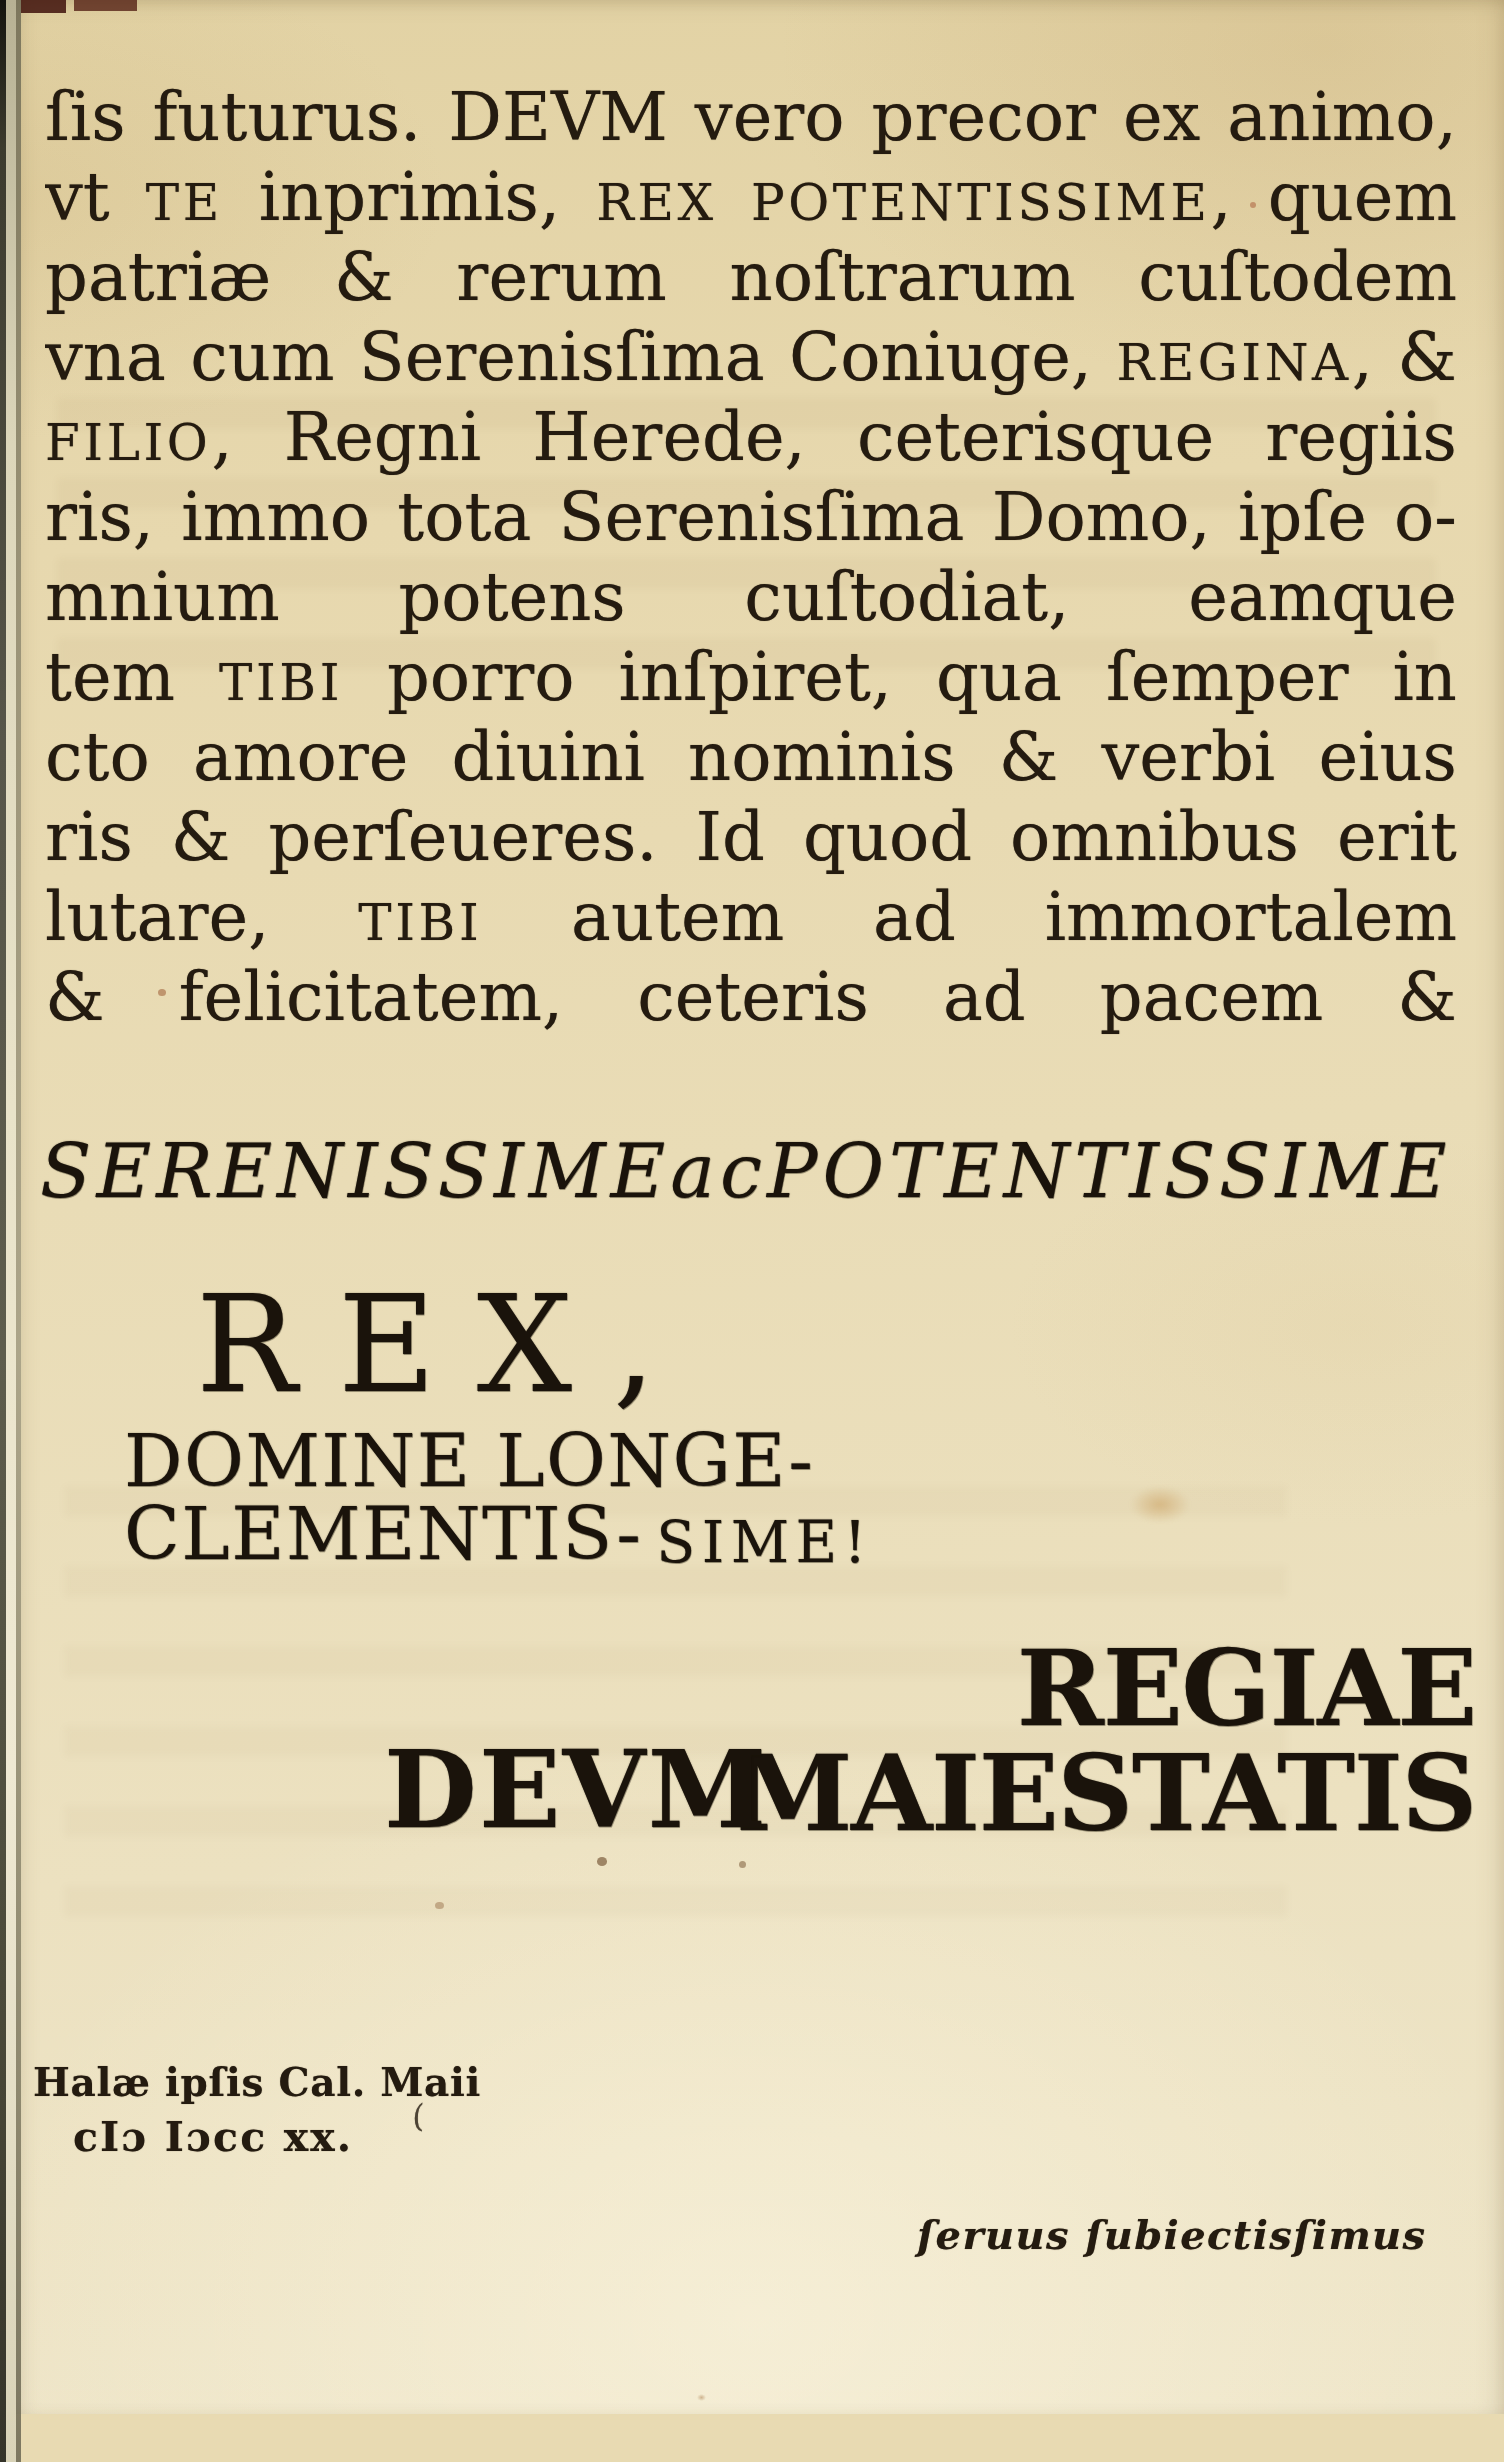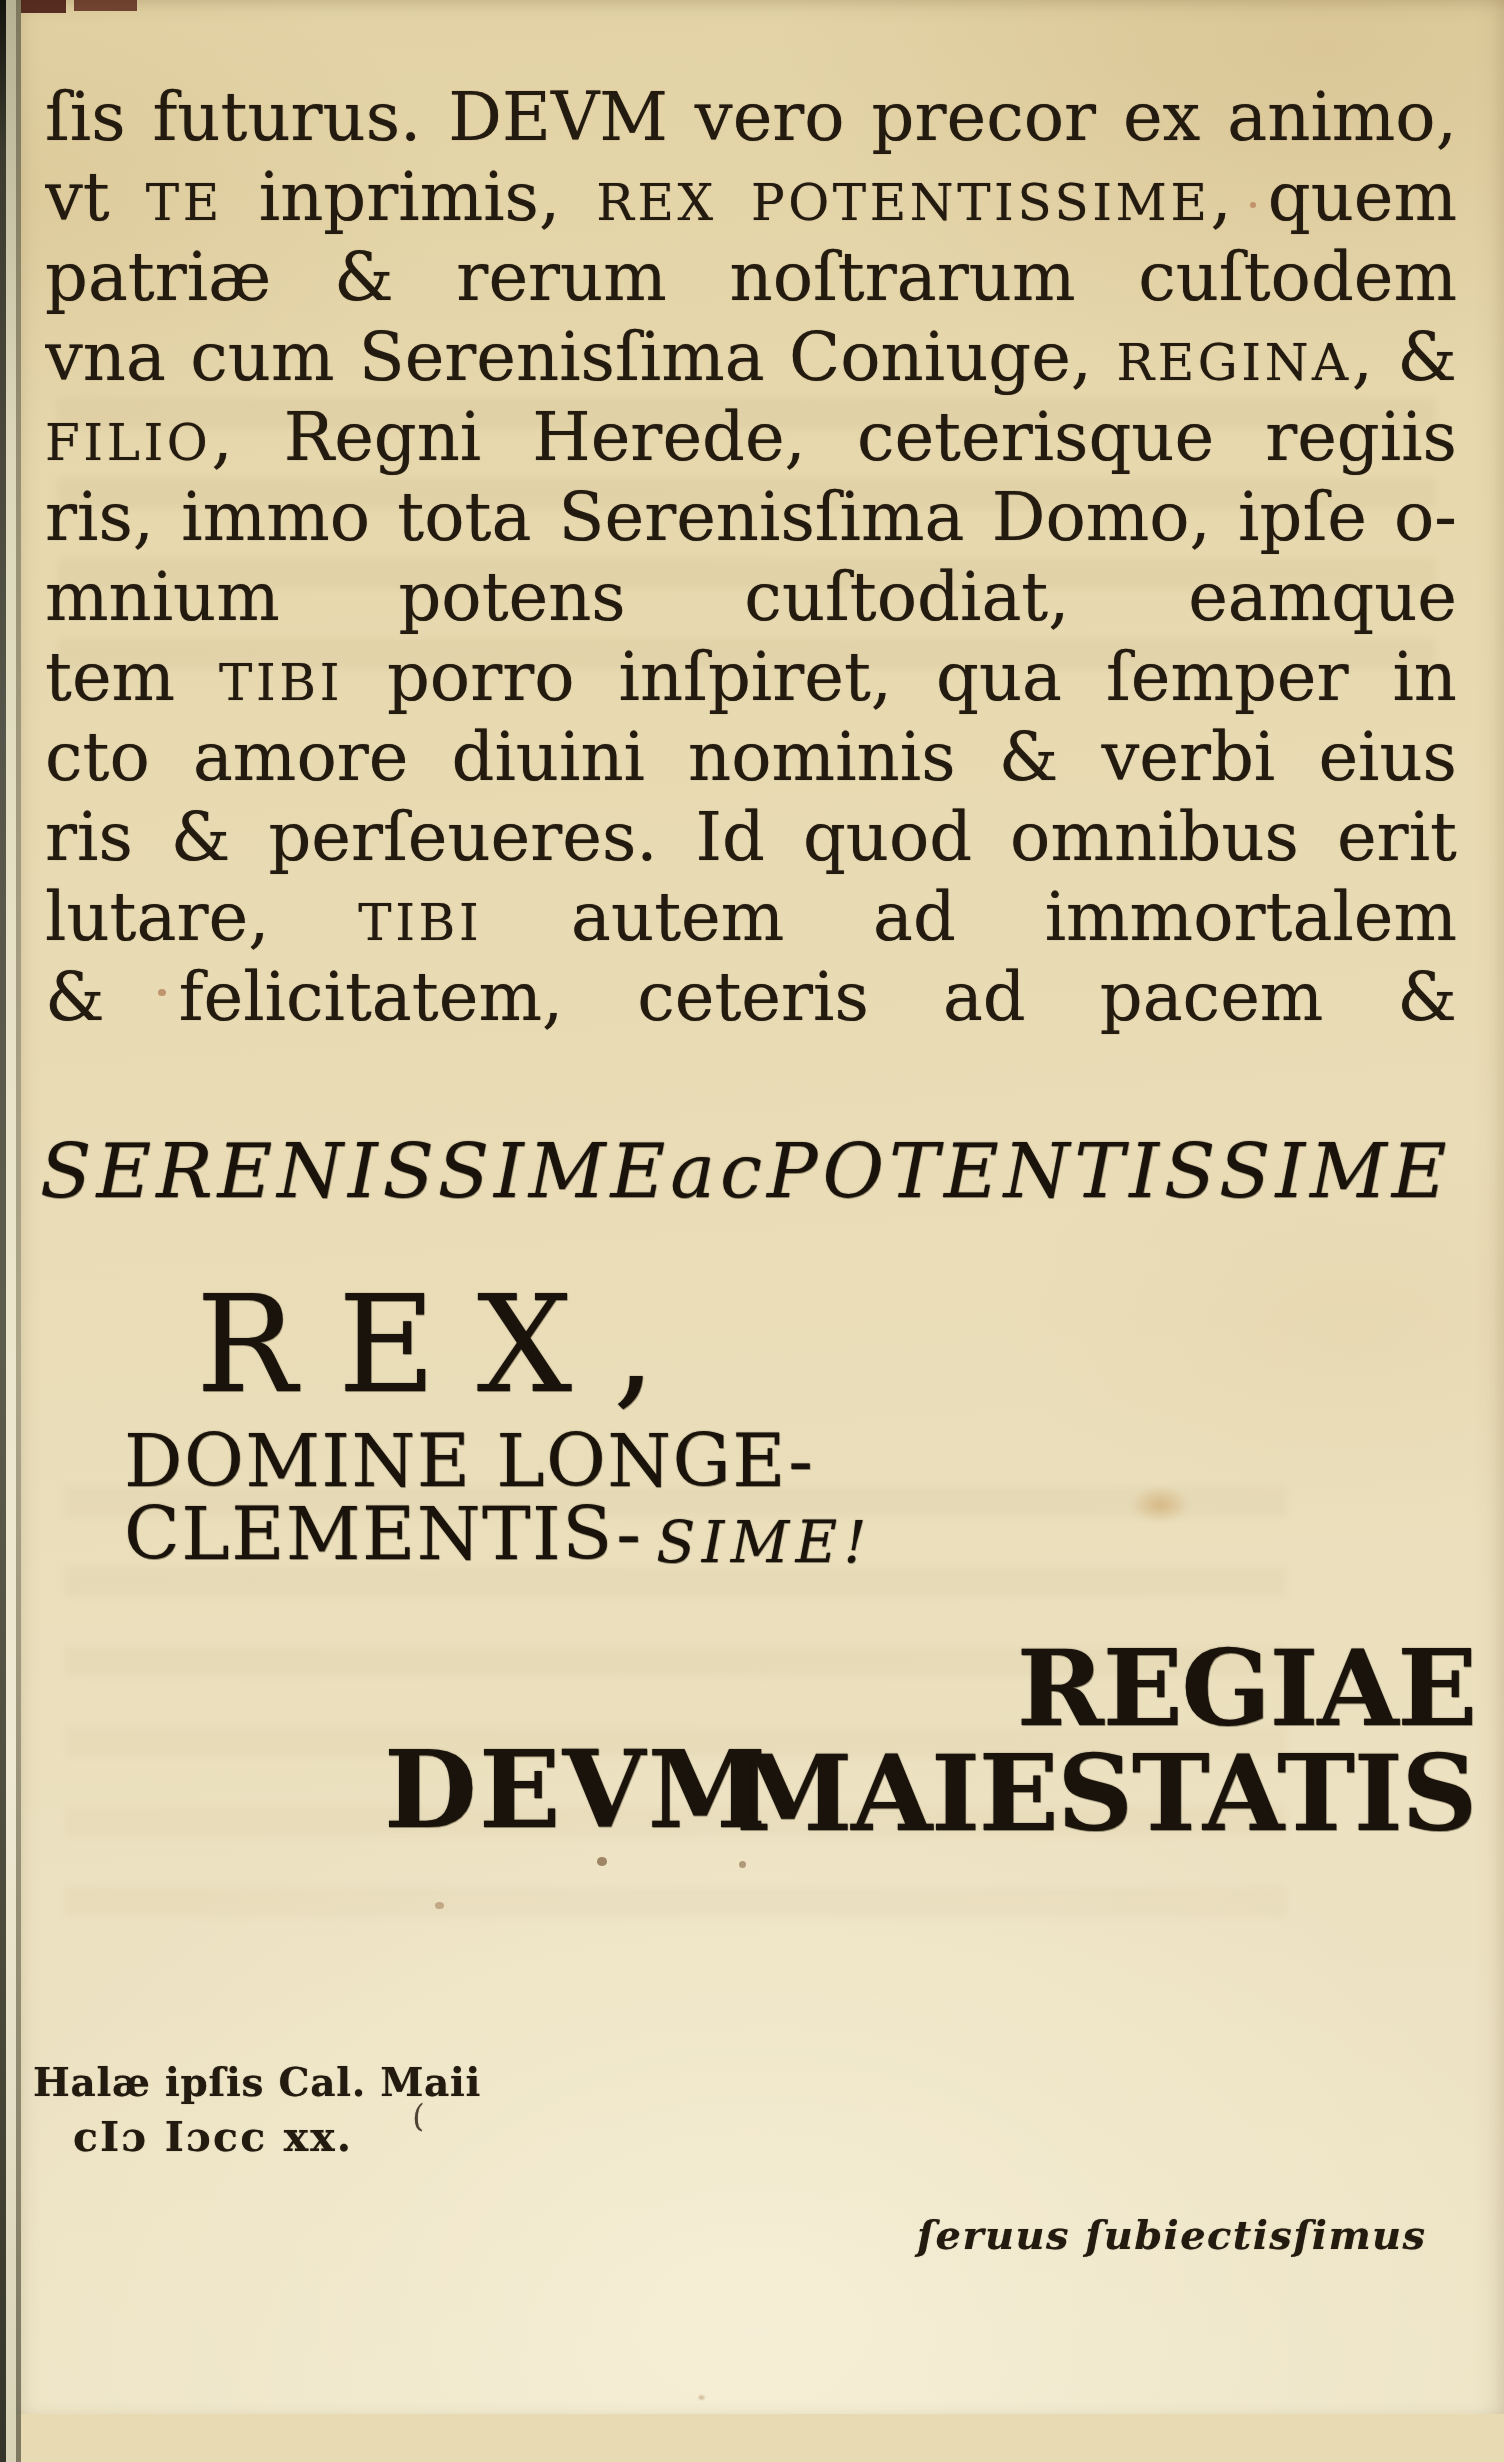--- a/index.html
+++ b/index.html
@@ -35,21 +35,21 @@
   
   .bodyblock{position:absolute;left:45px;top:77px;width:1412px;}
   .bl{height:80px;line-height:80px;font-size:67px;text-align:justify;overflow:hidden;word-spacing:2.1px;}
   .bl::after{content:"";display:inline-block;width:100%;height:0;}
   .rc{font-size:50px;letter-spacing:3.6px;}
   
   .ser{position:absolute;left:40px;top:1127px;width:1420px;display:flex;
        align-items:baseline;font-style:italic;font-size:75px;letter-spacing:5px;}
   .rex{position:absolute;left:196px;top:1278px;font-size:134px;letter-spacing:41px;line-height:1;}
   .domine{position:absolute;left:124px;top:1424px;width:1191px;text-align:left;font-size:73px;letter-spacing:1.4px;line-height:1;}
-  .sime{position:absolute;left:409px;top:1514px;width:711px;text-align:center;font-size:57px;letter-spacing:6.4px;line-height:1;font-style:italic;}
+  .sime{position:absolute;left:409px;top:1514px;width:711px;text-align:center;font-size:57px;letter-spacing:6.4px;line-height:1;}
   .regiae{position:absolute;left:270px;top:1636px;width:1206px;text-align:right;font-size:105px;font-weight:700;letter-spacing:-1.4px;line-height:1;}
   .tvae{position:absolute;left:384px;top:1736px;width:370px;text-align:center;font-size:107px;font-weight:700;letter-spacing:2.1px;line-height:1;}
   
   .date1{position:absolute;left:33px;top:2059px;font-size:39px;font-weight:700;letter-spacing:0.7px;}
   .date2{position:absolute;left:73px;top:2113px;font-size:41px;font-weight:700;letter-spacing:2.1px;}
   .datemark{position:absolute;left:412px;top:2098px;font-size:31px;font-style:italic;opacity:.8;transform:rotate(-10deg);}
   
   .sigrole{position:absolute;left:873px;top:2211px;font-size:40px;font-style:italic;font-weight:700;letter-spacing:1.4px;margin-left:44px;}
   .signame{position:absolute;left:670px;top:2277px;font-size:58px;letter-spacing:0.7px;white-space:nowrap;}
   

